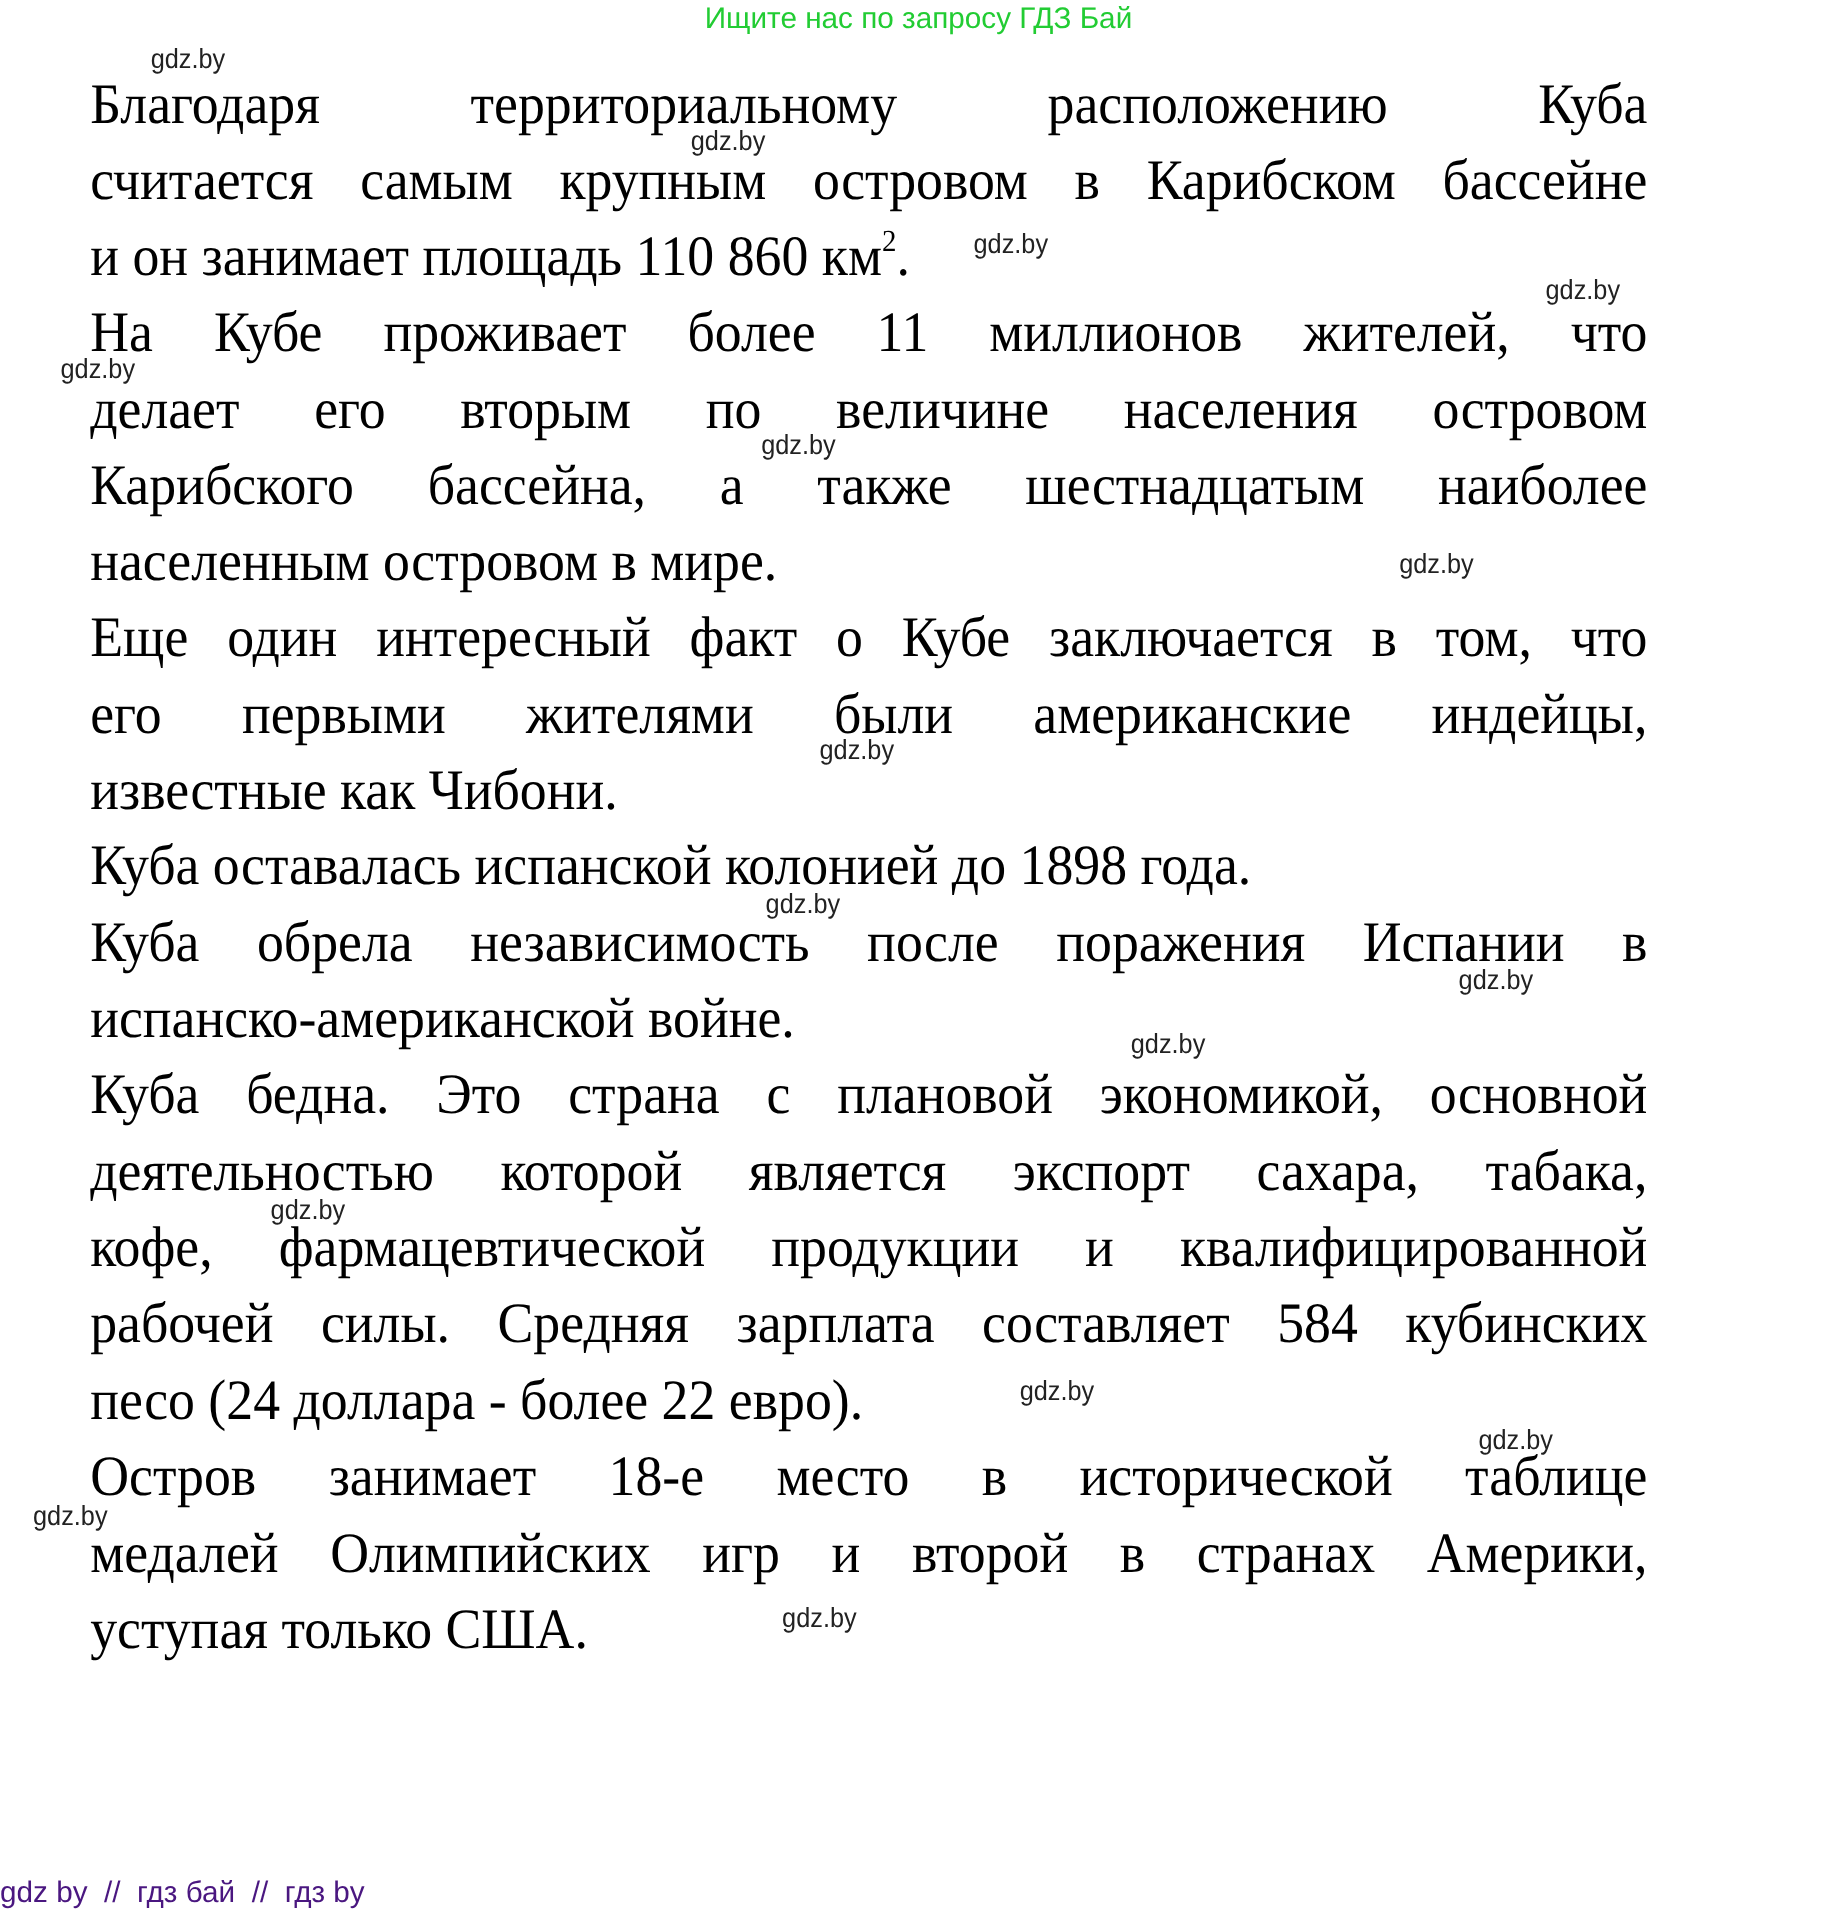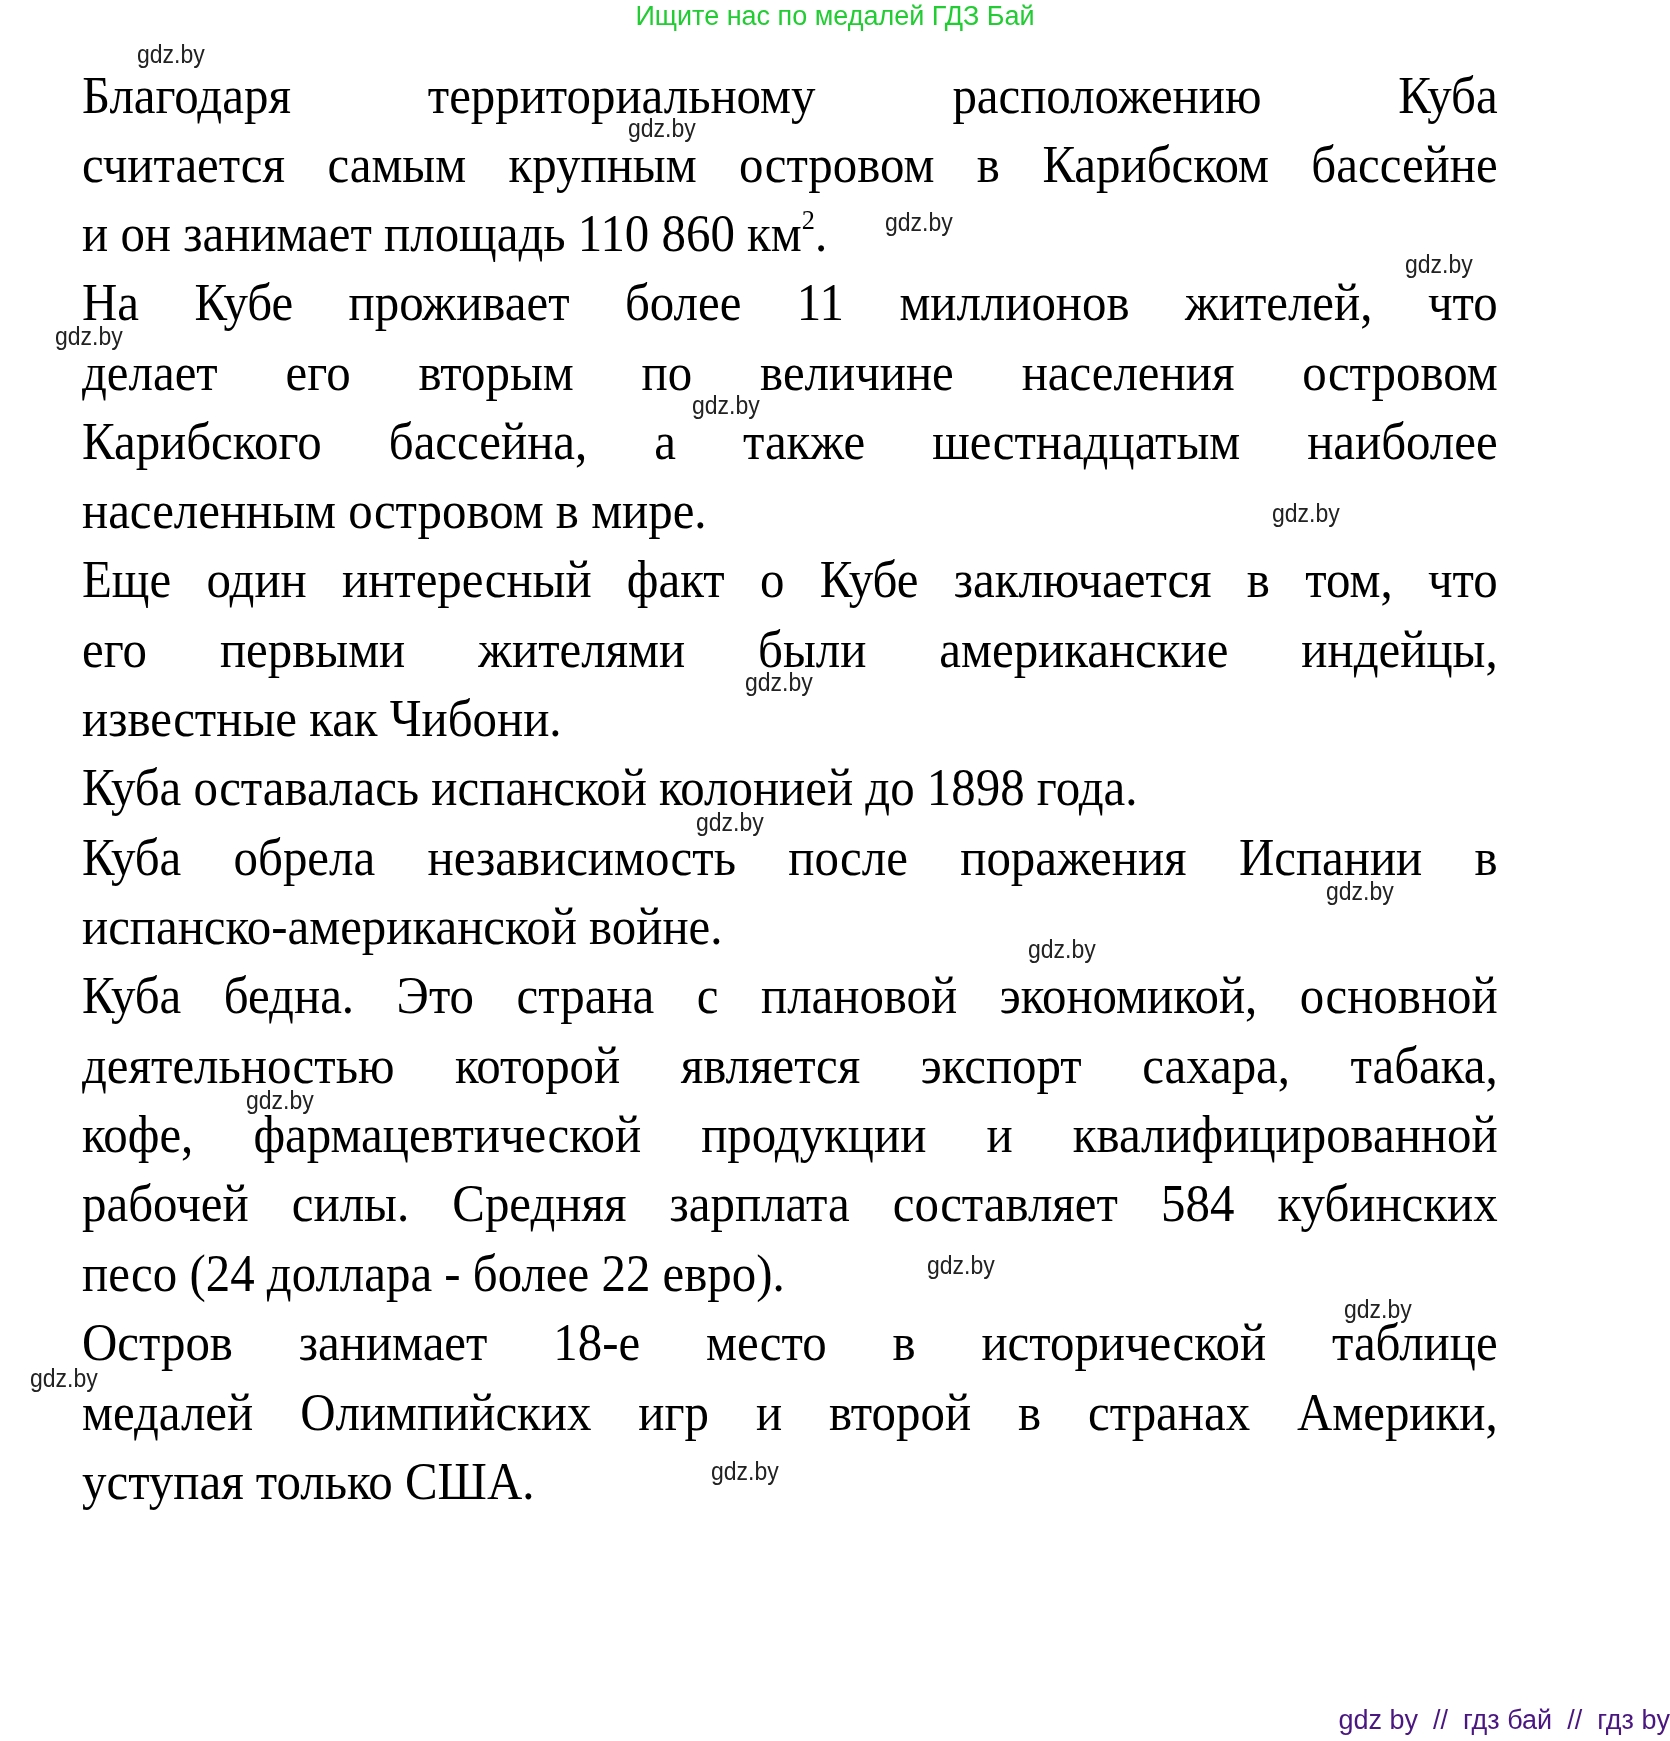--- a/index.html
+++ b/index.html
@@ -4,21 +4,21 @@
   <style>
     html, body { margin: 0; padding: 0; background: #ffffff; }
     body { width: 1670px; height: 1741px; position: relative; overflow: hidden; }
     .header-banner {
       position: absolute; left: 0; top: 0; width: 1670px; height: 32px;
       text-align: center; color: #22cc33;
       font-family: "Liberation Sans", sans-serif; font-size: 27px; line-height: 32px;
     }
     .footer-banner {
       position: absolute; left: 0; top: 1700px; width: 1670px; height: 40px;
-      text-align: right; color: #4a1780;
+      text-align: left; color: #4a1780;
       font-family: "Liberation Sans", sans-serif; font-size: 27px; line-height: 40px;
       white-space: pre;
     }
     .content { position: absolute; left: 0; top: 0; width: 1540px; height: 1741px; }
     .line {
       position: absolute; left: 82px; width: 1506px;
       font-family: "Liberation Serif", serif; font-size: 52px; line-height: 60px;
       color: #000000; white-space: nowrap;
       transform: scaleX(0.94); transform-origin: left top;
     }
@@ -28,21 +28,21 @@
     .line sup { font-size: 28px; vertical-align: 22px; line-height: 0; }
     .wm {
       position: absolute; color: #222222;
       font-family: "Liberation Sans", sans-serif; font-size: 25px; line-height: 28px;
       transform: scaleX(0.92); transform-origin: left top;
     }
   </style>
 </head>
 <body>
 
-<div class="header-banner">Ищите нас по медалей ГДЗ Бай</div>
+<div class="header-banner">Ищите нас по запросу ГДЗ Бай</div>
 
 <div class="content" id="content">
     <div class="line just" style="top: 66px;"><span>Благодаря территориальному расположению Куба</span></div>
     <div class="line just" style="top: 135px;"><span>считается самым крупным островом в Карибском бассейне</span></div>
     <div class="line" style="top: 204px;"><span>и он занимает площадь 110 860 км</span><sup>2</sup><span>.</span></div>
     <div class="line just" style="top: 273px;"><span>На Кубе проживает более 11 миллионов жителей, что</span></div>
     <div class="line just" style="top: 343px;"><span>делает его вторым по величине населения островом</span></div>
     <div class="line just" style="top: 412px;"><span>Карибского бассейна, а также шестнадцатым наиболее</span></div>
     <div class="line" style="top: 481px;"><span>населенным островом в мире.</span></div>
     <div class="line just" style="top: 550px;"><span>Еще один интересный факт о Кубе заключается в том, что</span></div>

